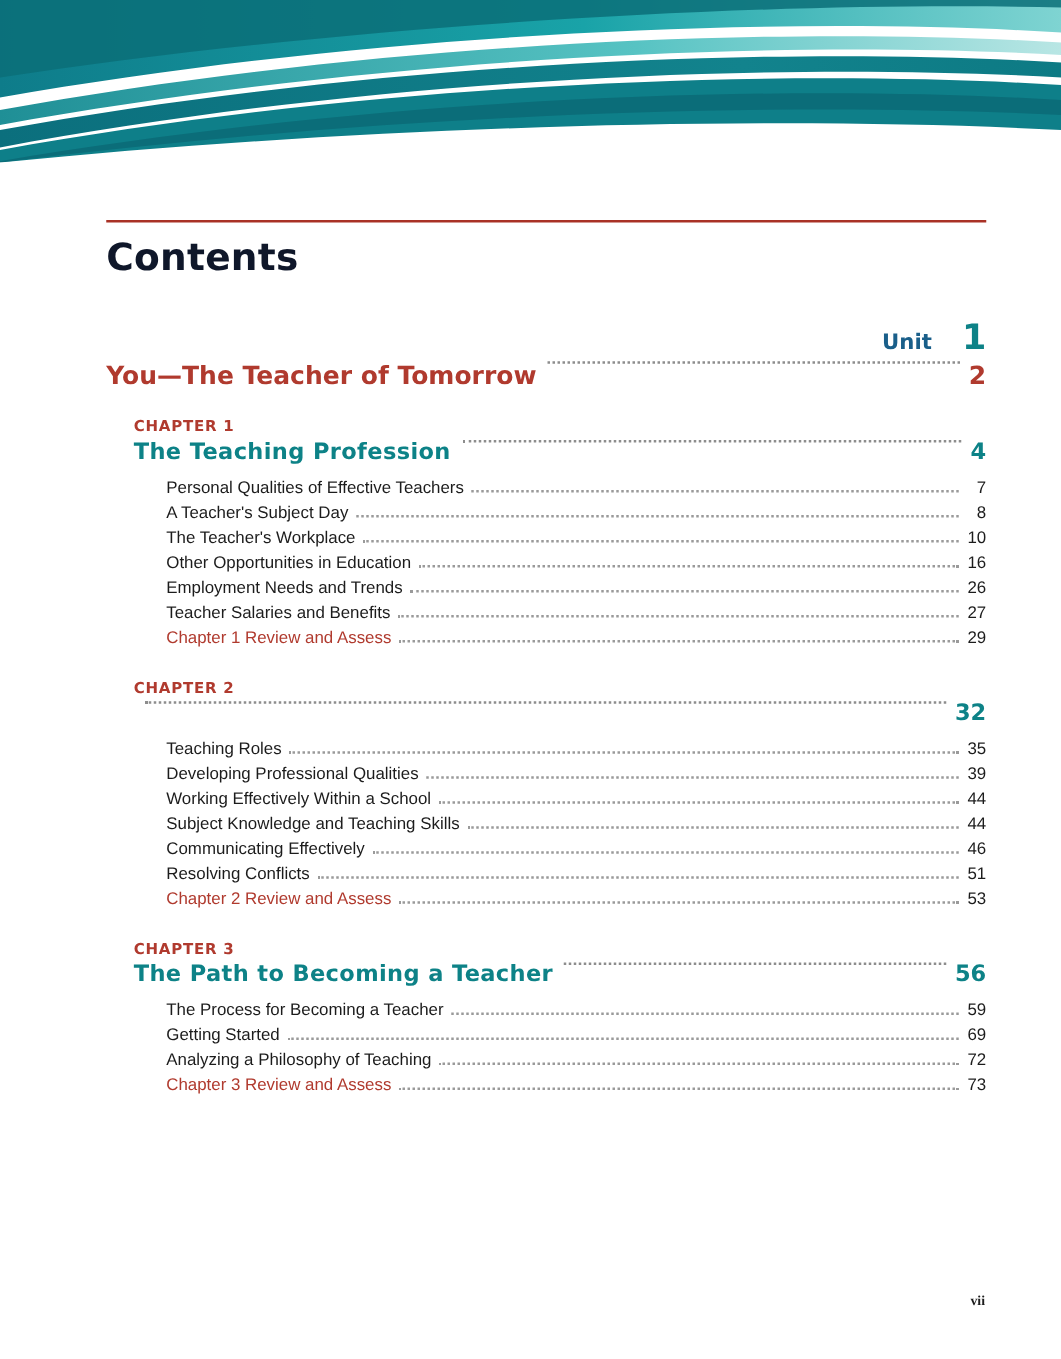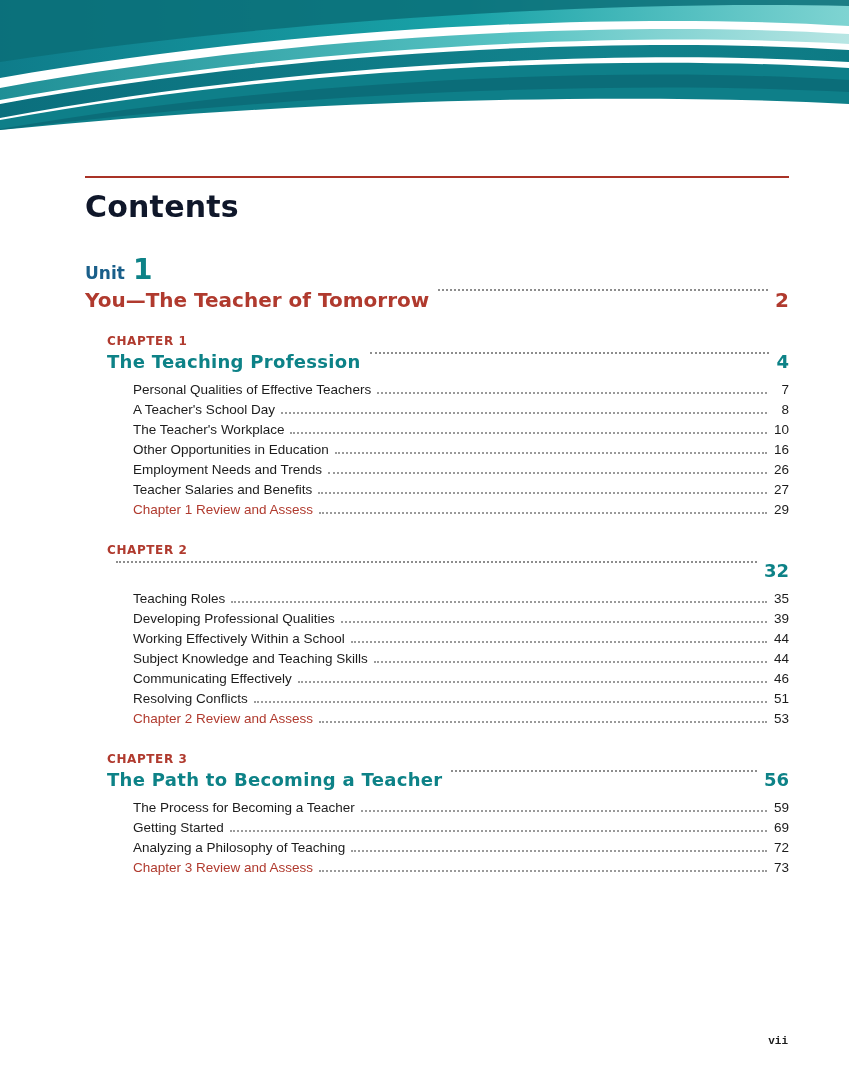--- a/index.html
+++ b/index.html
@@ -55,22 +55,23 @@
     color: #0f172a;
     letter-spacing: 0.2px;
     margin: 0 0 34px 0;
     line-height: 1;
   }
 
   
   .unit-line {
     display: flex;
     align-items: baseline;
-    gap: 8px;
+    gap: 24px;
     margin-bottom: 4px;
+    justify-content: flex-end;
   }
   .unit-word {
     font-family: "DejaVu Sans", sans-serif;
     font-size: 17px;
     font-weight: bold;
     color: #1a5f8a;
   }
   .unit-number {
     font-family: "DejaVu Sans", sans-serif;
     font-size: 28px;
@@ -177,21 +178,21 @@
   }
   .section-row.review .pg {
     color: #1c1c1c;
   }
 
   
   .folio {
     position: absolute;
     right: 61px;
     bottom: 40px;
-    font-family: Liberation Mono, monospace;
+    font-family: Liberation Serif, serif;
     font-size: 11px;
     font-weight: bold;
     color: #1c1c1c;
   }
 </style>
 </head>
 <body>
 
 <div class="page">
 
@@ -251,21 +252,21 @@
         <span class="dots"></span>
         <span class="pg">4</span>
       </div>
 
       <div class="section-row">
         <span class="entry-title">Personal Qualities of Effective Teachers</span>
         <span class="dots"></span>
         <span class="pg">7</span>
       </div>
       <div class="section-row">
-        <span class="entry-title">A Teacher's School Day</span>
+        <span class="entry-title">A Teacher's Subject Day</span>
         <span class="dots"></span>
         <span class="pg">8</span>
       </div>
       <div class="section-row">
         <span class="entry-title">The Teacher's Workplace</span>
         <span class="dots"></span>
         <span class="pg">10</span>
       </div>
       <div class="section-row">
         <span class="entry-title">Other Opportunities in Education</span>

